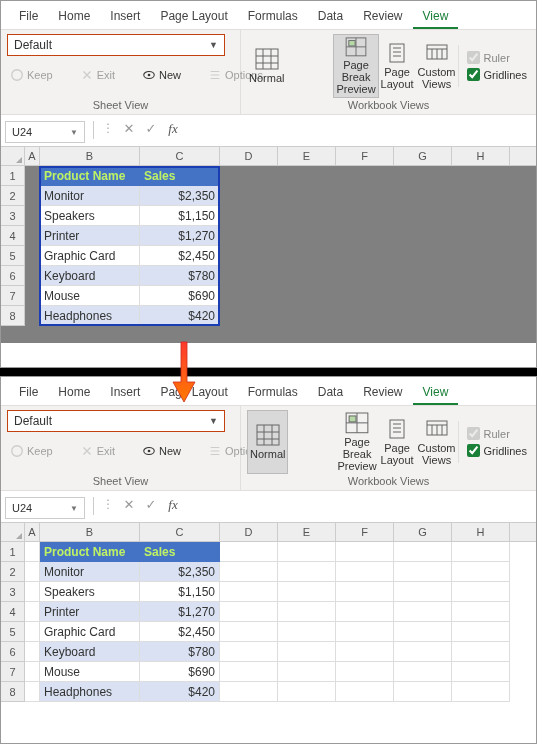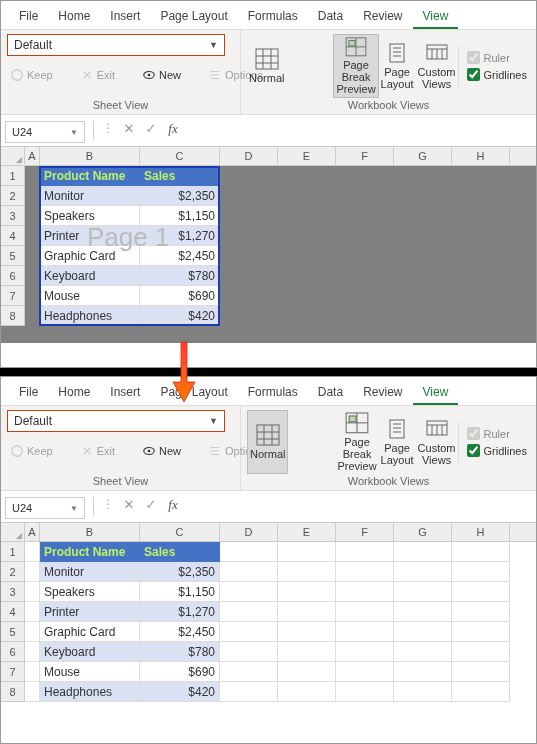--- a/index.html
+++ b/index.html
@@ -286,21 +286,20 @@
             <div class="cell B">Headphones</div>
             <div class="cell C">$420</div>
             <div class="cell D" style="background: rgb(128, 128, 128); border-color: rgb(128, 128, 128);"></div>
             <div class="cell E" style="background: rgb(128, 128, 128); border-color: rgb(128, 128, 128);"></div>
             <div class="cell F" style="background: rgb(128, 128, 128); border-color: rgb(128, 128, 128);"></div>
             <div class="cell G" style="background: rgb(128, 128, 128); border-color: rgb(128, 128, 128);"></div>
             <div class="cell H" style="background: rgb(128, 128, 128); border-color: rgb(128, 128, 128);"></div>
           </div>
         </div>
       <div class="pbp-border" style="left:38px;top:0;width:181px;height:160px;"></div>
-      <div class="page-watermark" style="left:86px;top:56px;">Page 1</div>
     </div>
   </div>
 </div>
 
 <div class="gap">
   <div class="big-arrow">
     <svg viewBox="0 0 28 64">
       <defs>
           <linearGradient id="g1" x1="0" y1="0" x2="0" y2="1">
             <stop offset="0" stop-color="#ff3b30"></stop>

